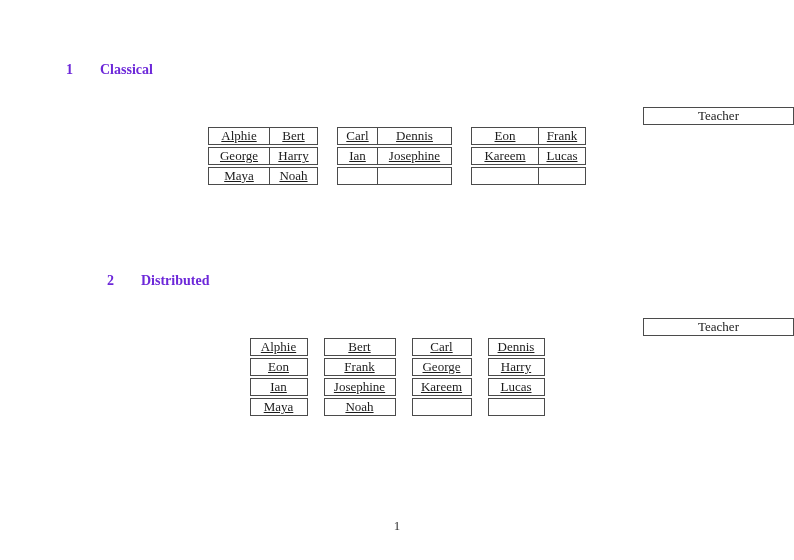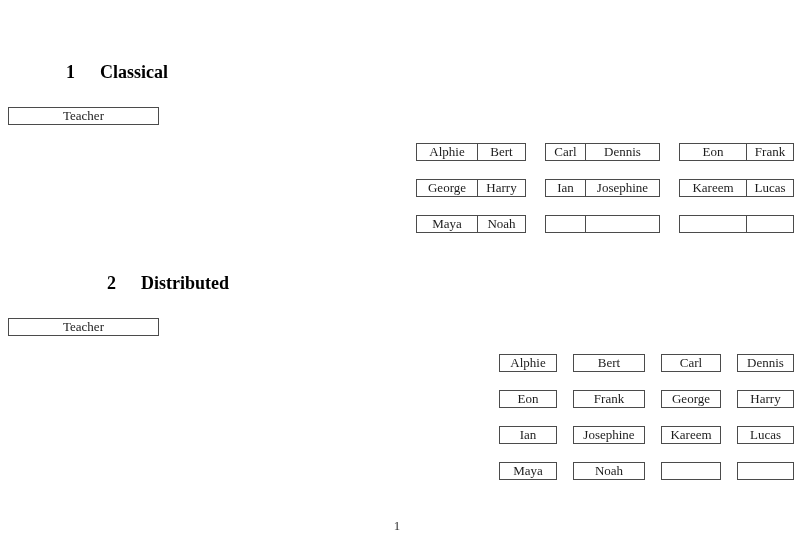--- a/index.html
+++ b/index.html
@@ -7,41 +7,41 @@
     width: 794px; height: 560px;
     background: #ffffff;
     font-family: "Liberation Serif", "DejaVu Serif", serif;
     color: #1c1c1c;
     position: relative;
     overflow: hidden;
   }
   .heading {
     position: absolute;
     left: 66px;
-    font-size: 18px;
+    font-size: 14px;
     font-weight: bold;
-    color: #000000;
+    color: #6d28d9;
     white-space: nowrap;
   }
   .h-num { display: inline-block; width: 34px; }
   .diagram { position: absolute; left: 0; right: 0; }
-  .teacher-row { display: flex; justify-content: flex-start; margin-left: 8px; }
+  .teacher-row { display: flex; justify-content: flex-end; margin-left: 8px; }
   .box, .desk {
     border: 1px solid #4b4b4b;
     height: 18px;
     box-sizing: border-box;
     background: #ffffff;
   }
   .teacher-box {
     width: 151px;
     text-align: center;
     font-size: 13px;
     line-height: 16px;
   }
-  .desk-row { display: flex; justify-content: flex-end; margin-top: 18px; }
+  .desk-row { display: flex; justify-content: center; margin-top: 2px; text-decoration: underline; }
   .row-classical { gap: 19px; }
   .row-distributed { gap: 16px; }
   .desk { display: flex; }
   .cell {
     text-align: center;
     font-size: 13px;
     line-height: 16px;
     overflow: hidden;
     white-space: nowrap;
   }

